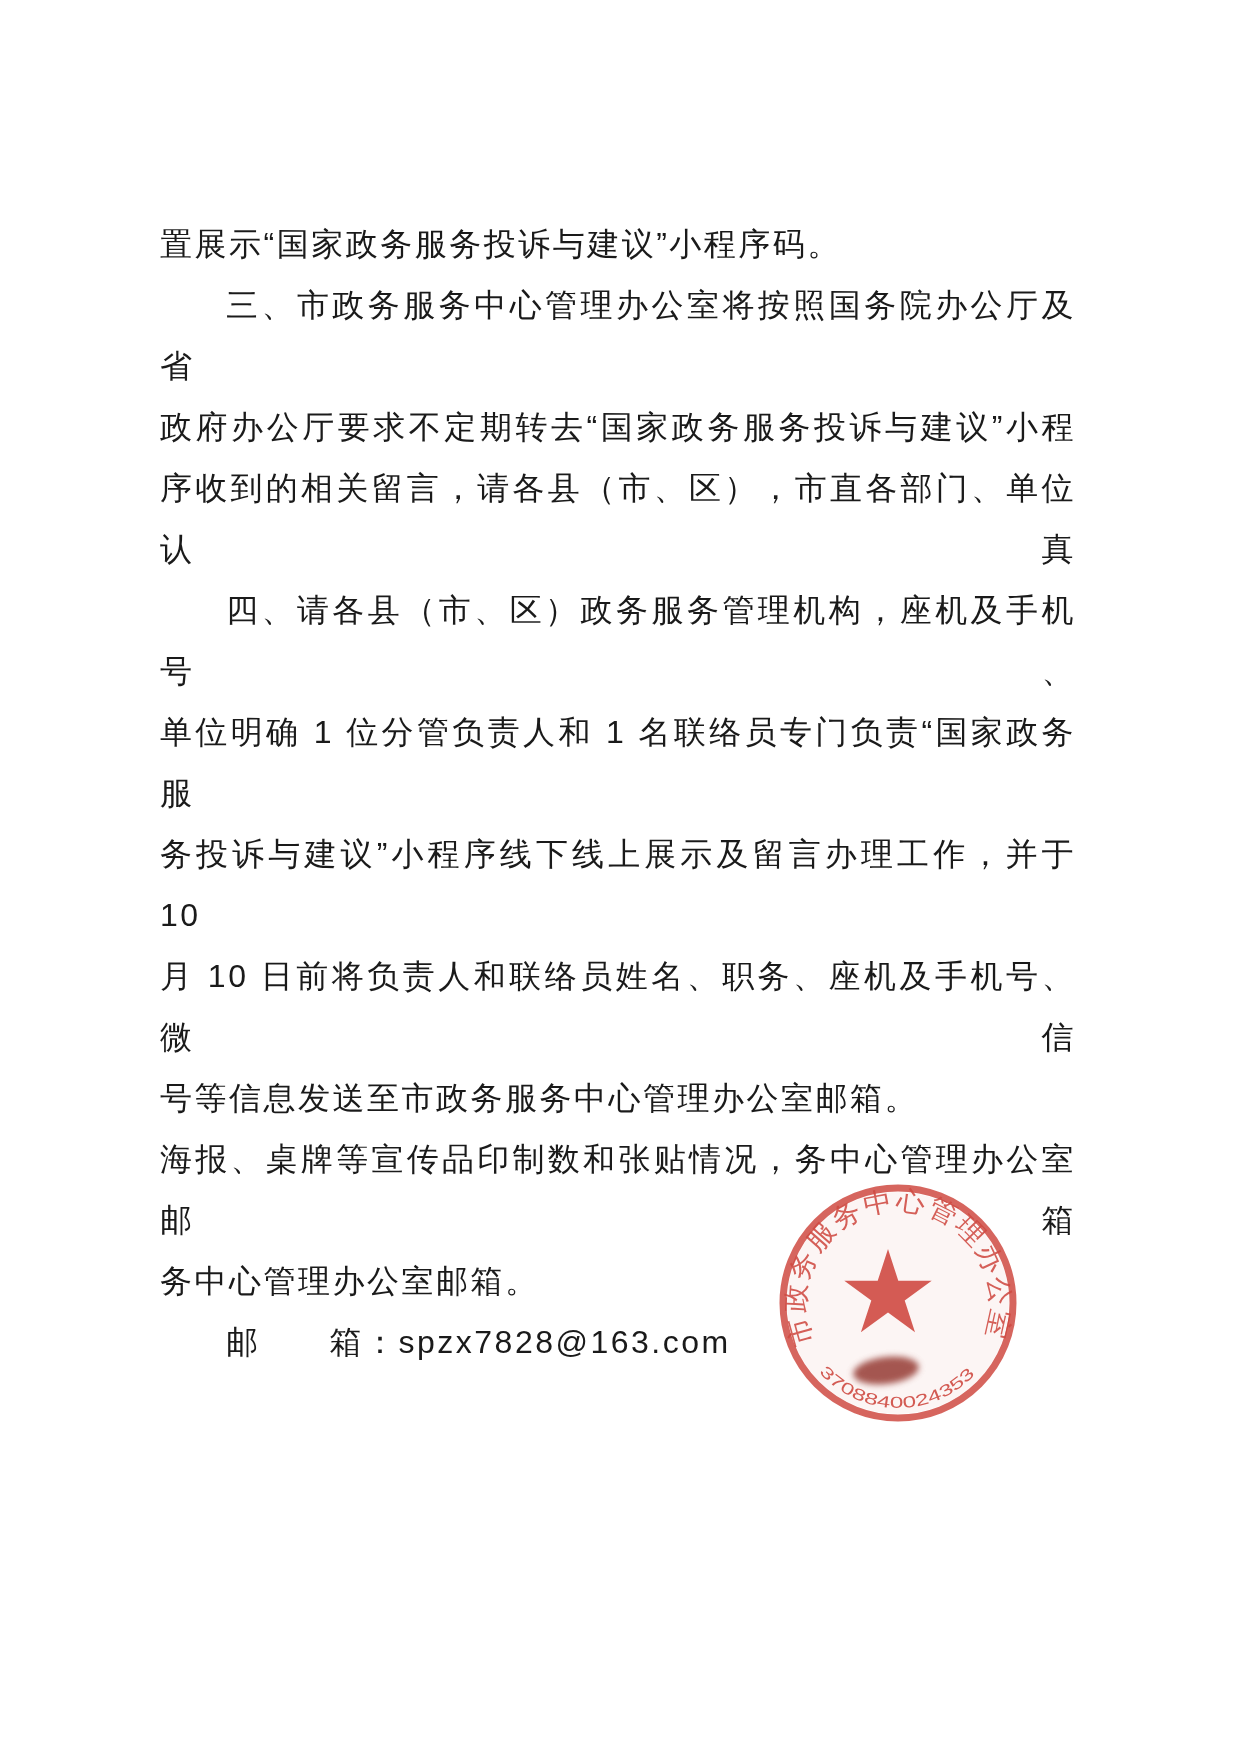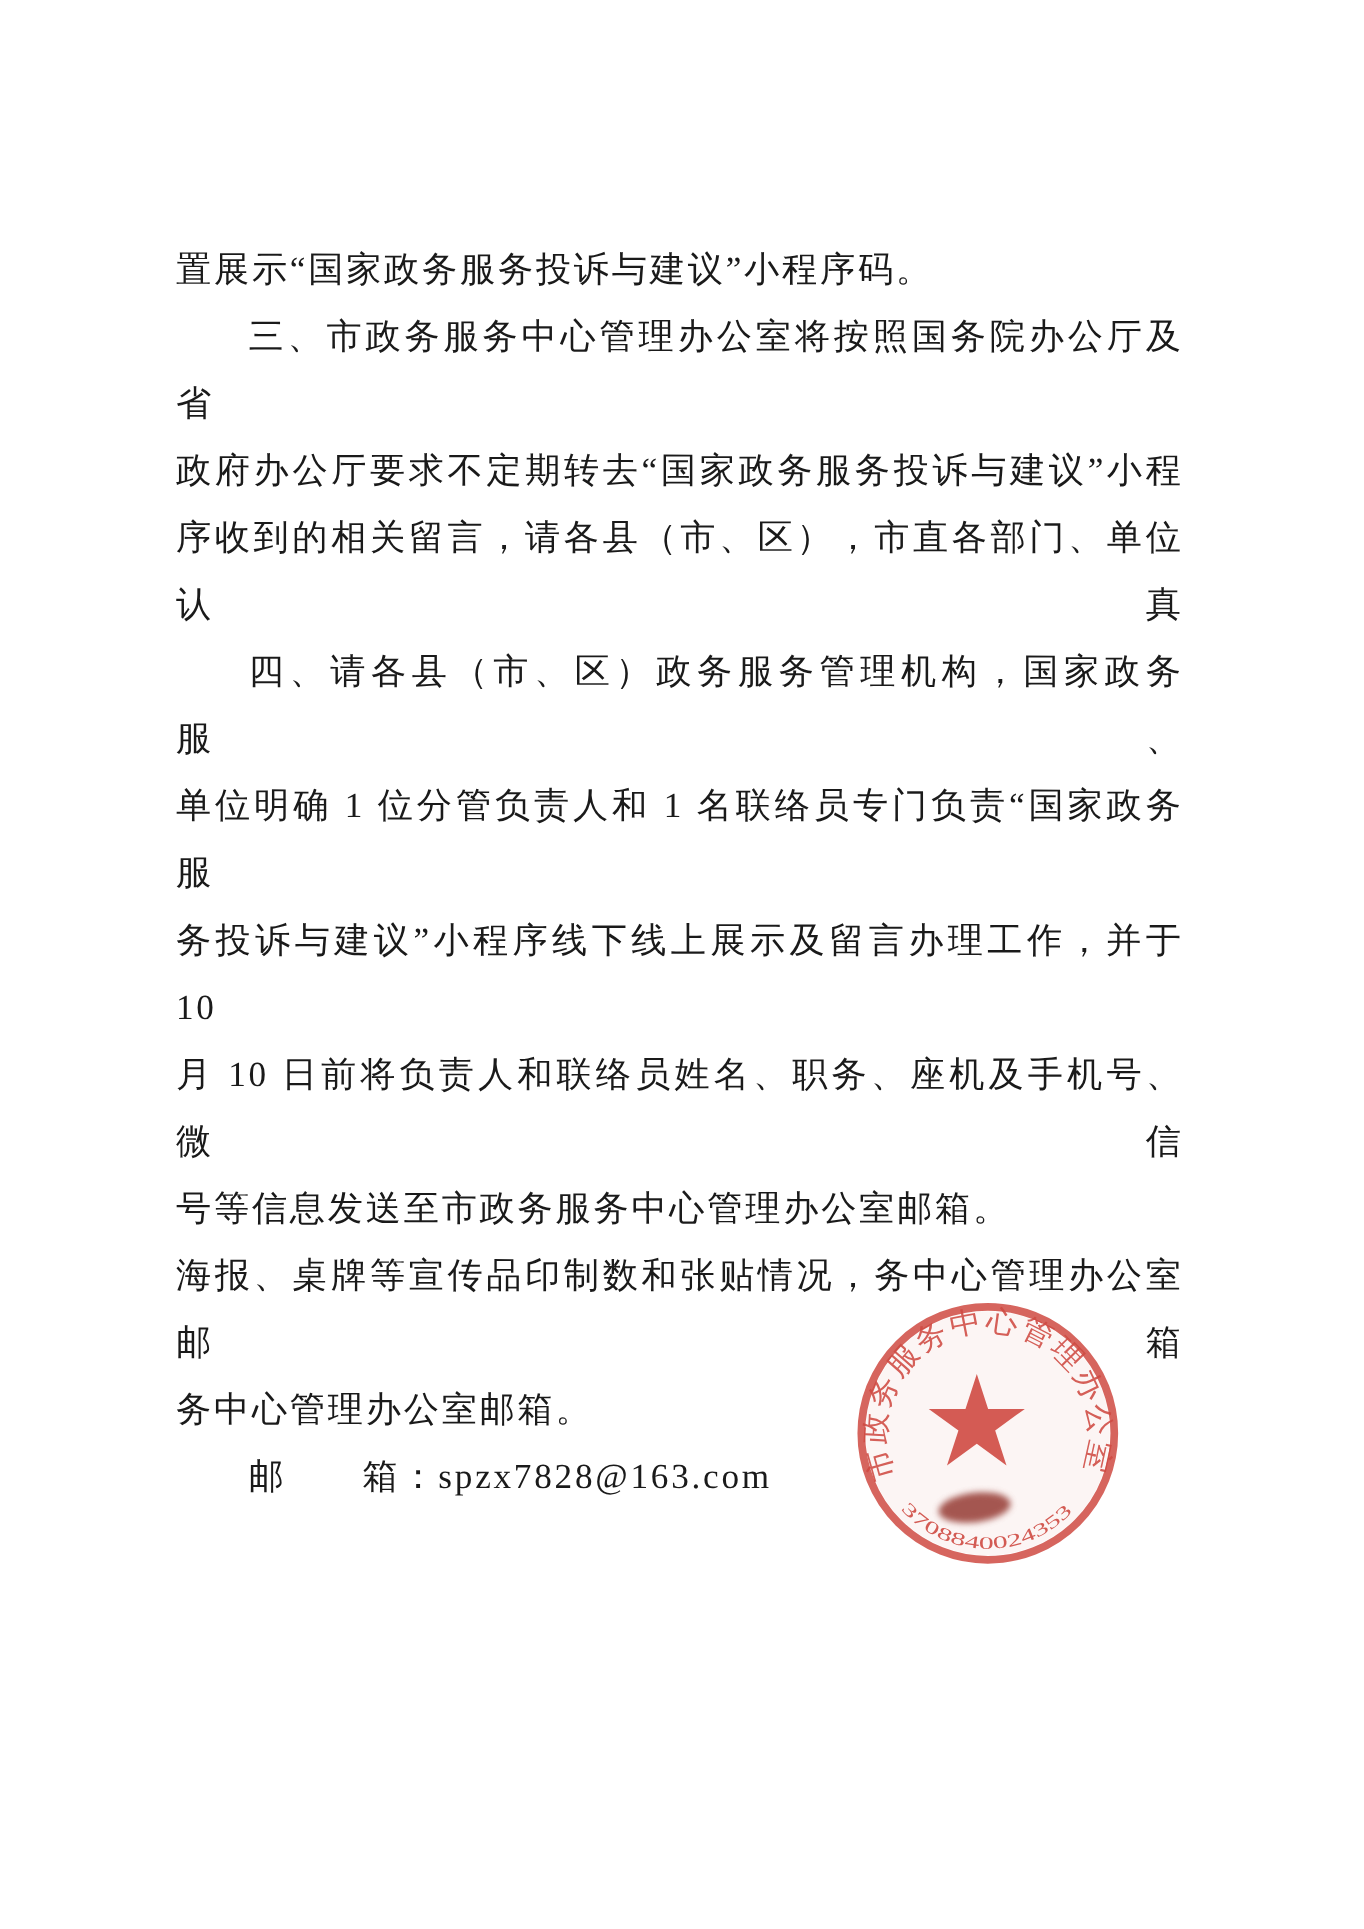--- a/index.html
+++ b/index.html
@@ -1,21 +1,21 @@
 <!DOCTYPE html>
 <html><head>
 <meta charset="utf-8">
 <style>
   html,body { margin:0; padding:0; background:#e8e8e8; }
   .page {
     position:relative;
     width:1240px; height:1754px;
     margin:0 auto;
     background:#ffffff;
-    font-family:Liberation Serif, serif;
+    font-family:Liberation Sans, sans-serif;
     color:#1a1a1a;
     overflow:hidden;
   }
   .textflow {
     position:absolute;
     left:160px; top:214px;
     width:916px;
     font-size:32px;
     line-height:61px;
     letter-spacing:2.5px;
@@ -47,21 +47,21 @@
 </head>
 <body>
 
 <div class="page">
 
   <div class="textflow">
     <div class="line">置展示“国家政务服务投诉与建议”小程序码。</div>
     <div class="line indent justify">三、市政务服务中心管理办公室将按照国务院办公厅及省</div>
     <div class="line justify">政府办公厅要求不定期转去“国家政务服务投诉与建议”小程</div>
     <div class="line justify">序收到的相关留言，请各县（市、区），市直各部门、单位认真</div>
-    <div class="line indent justify">四、请各县（市、区）政务服务管理机构，国家政务服、</div>
+    <div class="line indent justify">四、请各县（市、区）政务服务管理机构，座机及手机号、</div>
     <div class="line justify">单位明确 1 位分管负责人和 1 名联络员专门负责“国家政务服</div>
     <div class="line justify">务投诉与建议”小程序线下线上展示及留言办理工作，并于 10</div>
     <div class="line justify">月 10 日前将负责人和联络员姓名、职务、座机及手机号、微信</div>
     <div class="line">号等信息发送至市政务服务中心管理办公室邮箱。</div>
     <div class="line justify">海报、桌牌等宣传品印制数和张贴情况，务中心管理办公室邮箱</div>
     <div class="line">务中心管理办公室邮箱。</div>
     <div class="line indent">邮　　箱：spzx7828@163.com</div>
     <div class="spacer"></div>
 
   </div>

